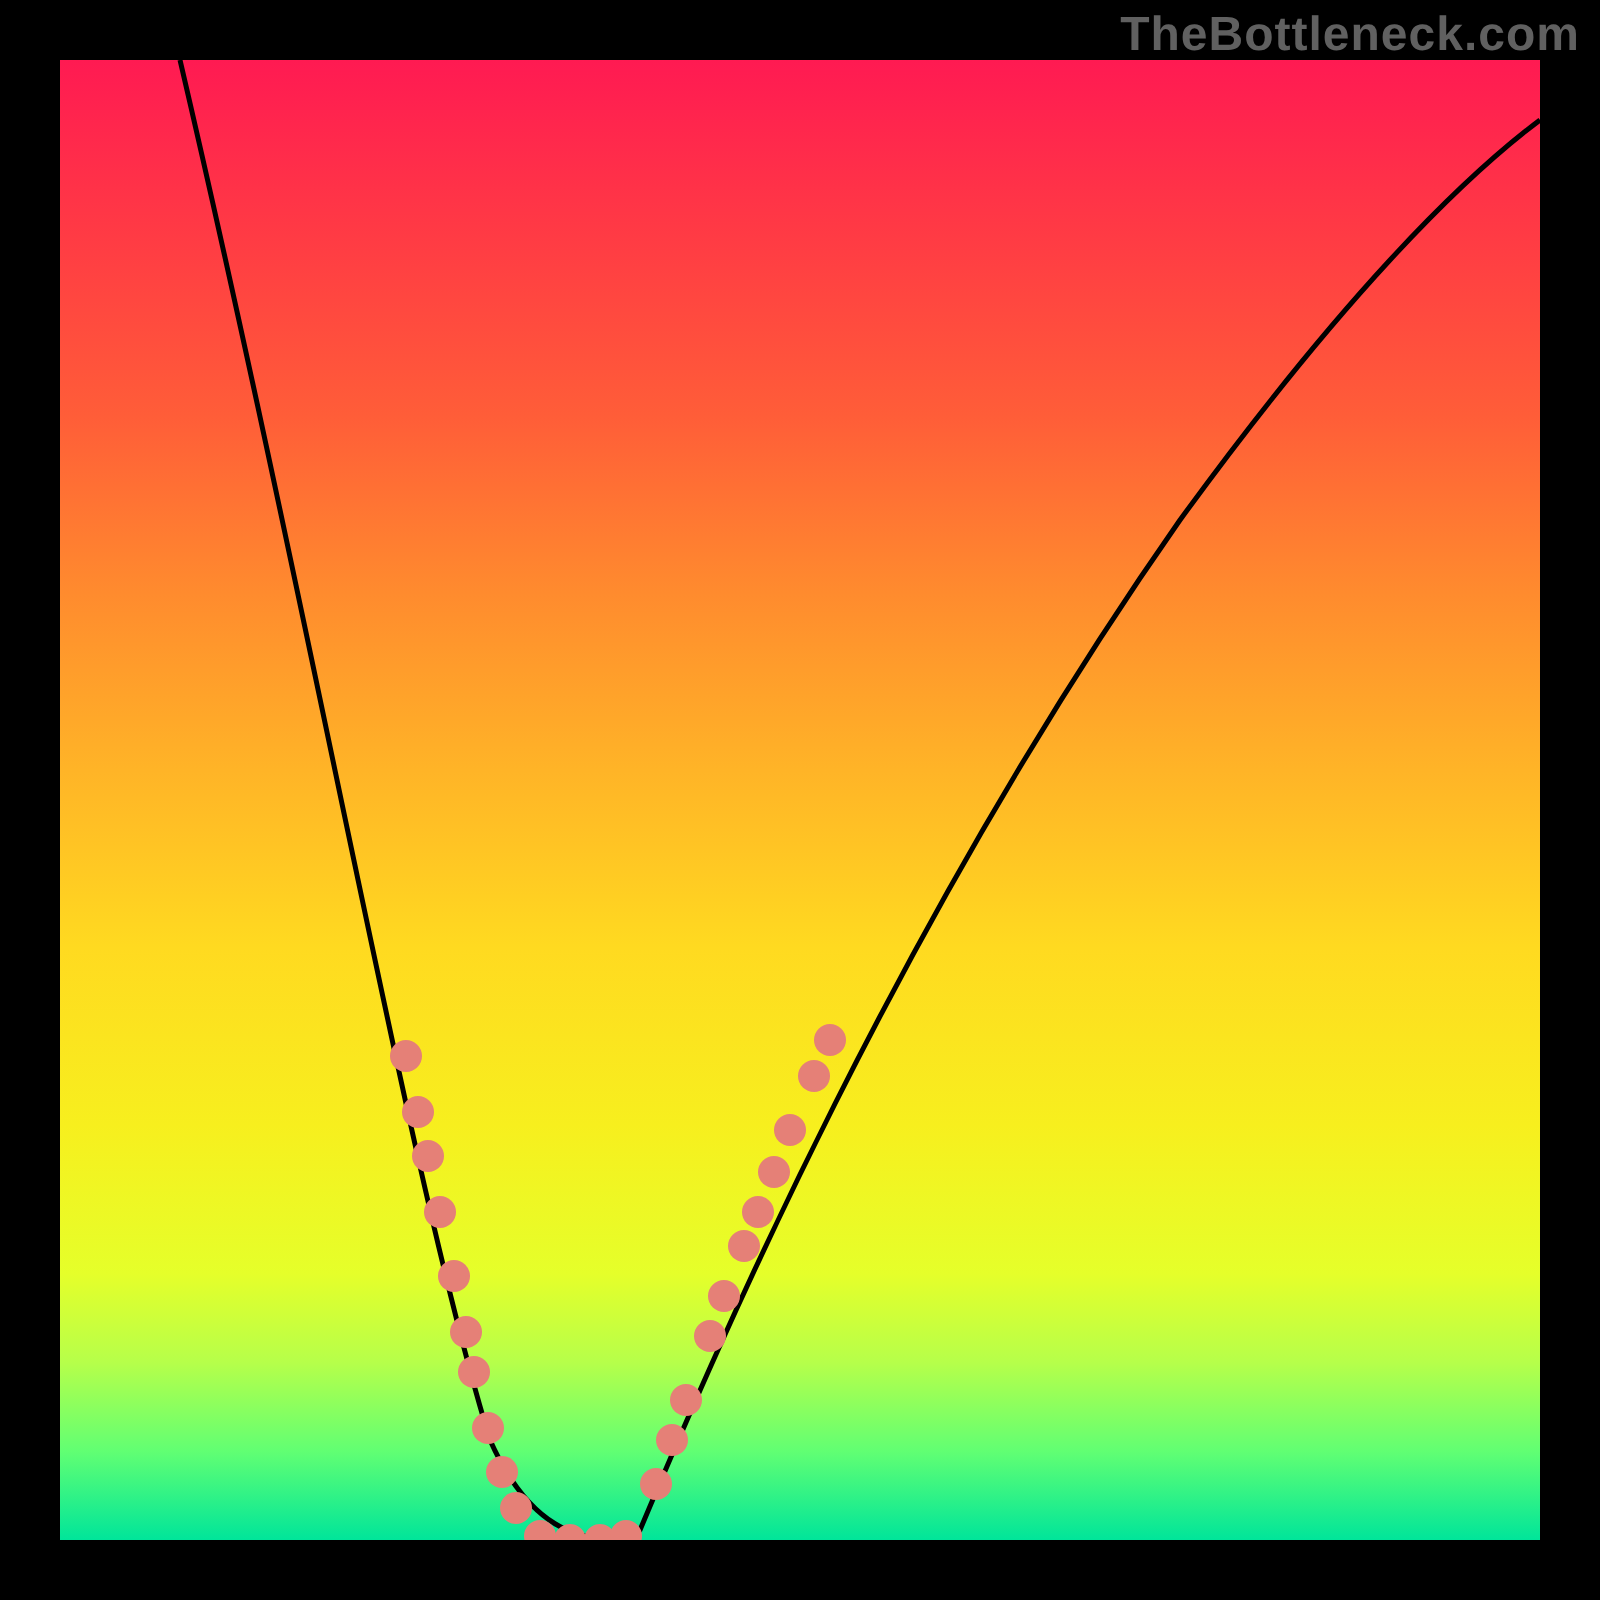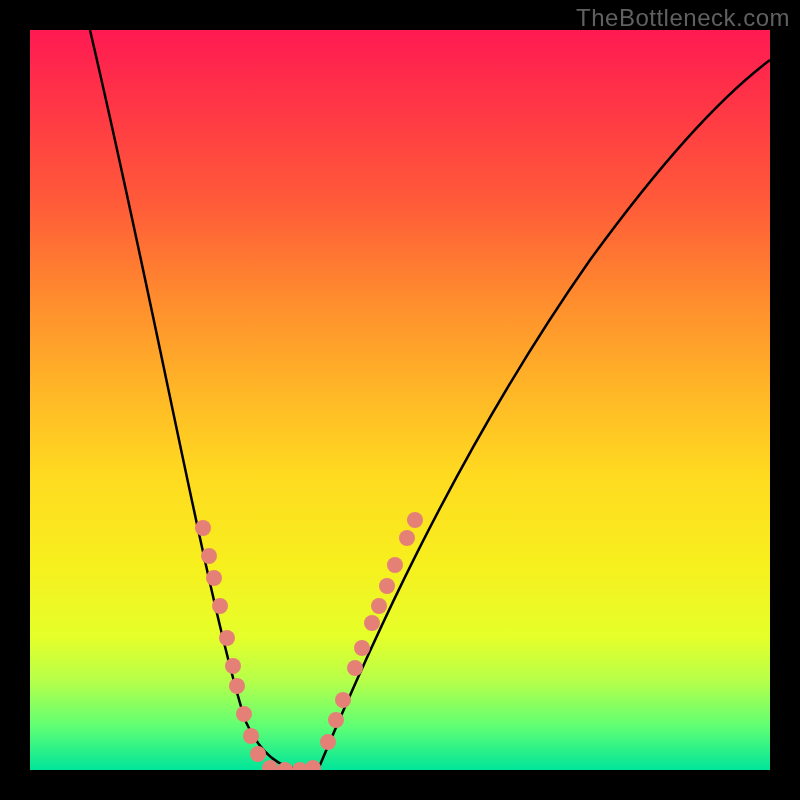--- a/index.html
+++ b/index.html
@@ -37,21 +37,21 @@
       #61ff73 94%,
       #00e59a 100%
     );
   }
   .watermark {
     position: absolute;
     top: 4px;
     right: 10px;
     color: #606060;
     font-size: 24px;
-    font-weight: 400;
+    font-weight: 700;
     letter-spacing: 0.5px;
   }
   svg.curve {
     position: absolute;
     left: 0;
     top: 0;
     width: 740px;
     height: 740px;
   }
 </style>

